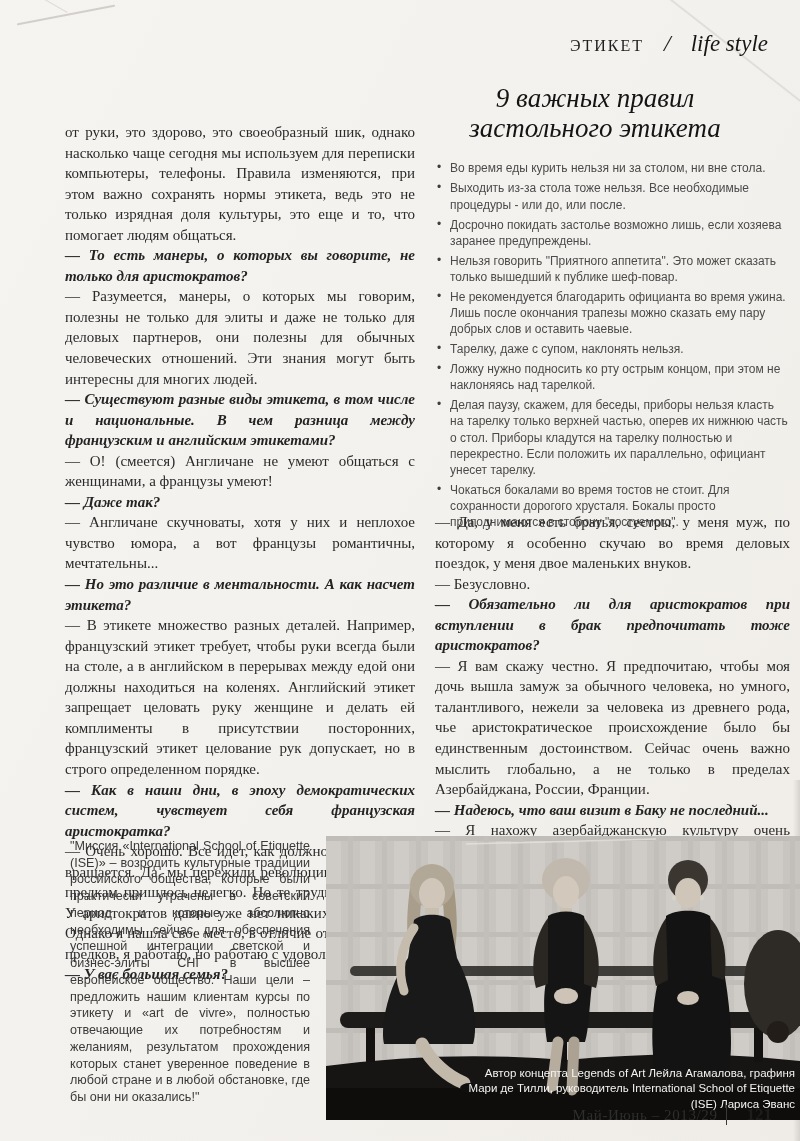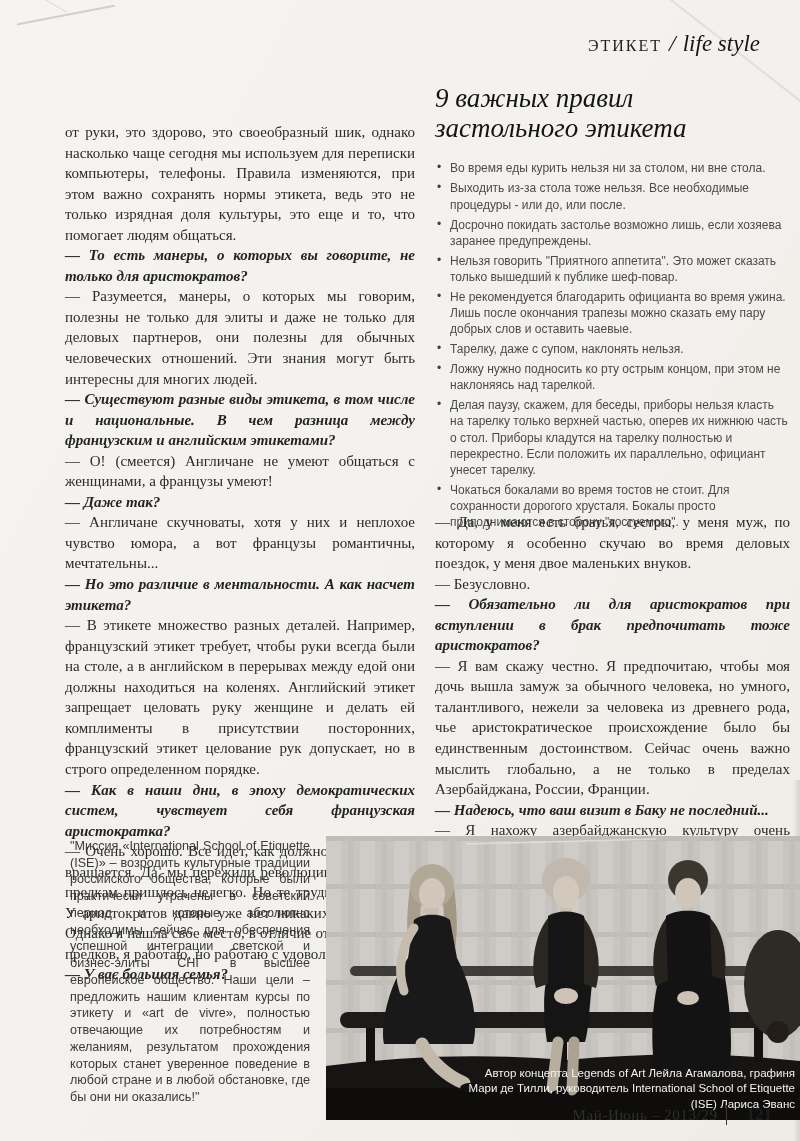--- a/index.html
+++ b/index.html
@@ -15,35 +15,35 @@
   }
   
   .artifact { position:absolute; background:#c6c3be; border-radius:1px; }
   .artifact-tl { top:14px; left:16px; width:100px; height:2px; transform:rotate(-11deg); opacity:.75; }
   .artifact-tl2 { top:2px; left:30px; width:40px; height:1px; transform:rotate(30deg); opacity:.5; }
   .artifact-tr { top:52px; right:-34px; width:190px; height:2px; transform:rotate(38deg); opacity:.4; }
   .edge-right { position:absolute; right:0; top:780px; width:7px; height:361px;
     background:linear-gradient(90deg,rgba(0,0,0,0) 0%,#d6d3ce 100%); }
 
   
-  .header { position:absolute; top:30px; right:40px; display:flex; align-items:baseline; gap:7px; }
+  .header { position:absolute; top:30px; right:32px; display:flex; align-items:baseline; gap:20px; }
   .header .sect { font-size:16px; letter-spacing:2px; color:#1f1f1f; }
   .header .sep { font-size:24px; font-style:italic; color:#1f1f1f; }
   .header .style-label { font-size:23px; font-style:italic; color:#161616; }
 
   
   .col-left  { position:absolute; left:65px;  top:122px; width:350px; }
   .col-right { position:absolute; left:435px; top:512px; width:355px; }
   .para { margin:0; font-size:15px; line-height:1.37; text-align:justify; color:#2b2b2b; }
   .para.q { font-weight:700; font-style:italic; color:#242424; }
 
   
   .rules { position:absolute; left:435px; top:84px; width:355px; }
   .rules-title { margin:0; width:320px; font-style:italic; font-weight:400;
-    font-size:27px; line-height:1.1; color:#141414; }
+    font-size:27px; line-height:1.1; color:#141414;text-align:center; }
   .rules-list { list-style:none; margin:17px 0 0; padding:0;
     font-family:"Liberation Sans","DejaVu Sans",sans-serif;
     font-size:12px; line-height:1.34; color:#4b4b4b; }
   .rules-list li { position:relative; padding-left:15px; margin-bottom:4px; }
   .rules-list li::before { content:"•"; position:absolute; left:2px; top:-1px;
     font-size:12px; color:#3e3e3e; }
 
   
   .endmark { display:inline-block; background:#141414; color:#f4f4f4;
     font:700 8px/1 "Liberation Sans",sans-serif; letter-spacing:.5px;

